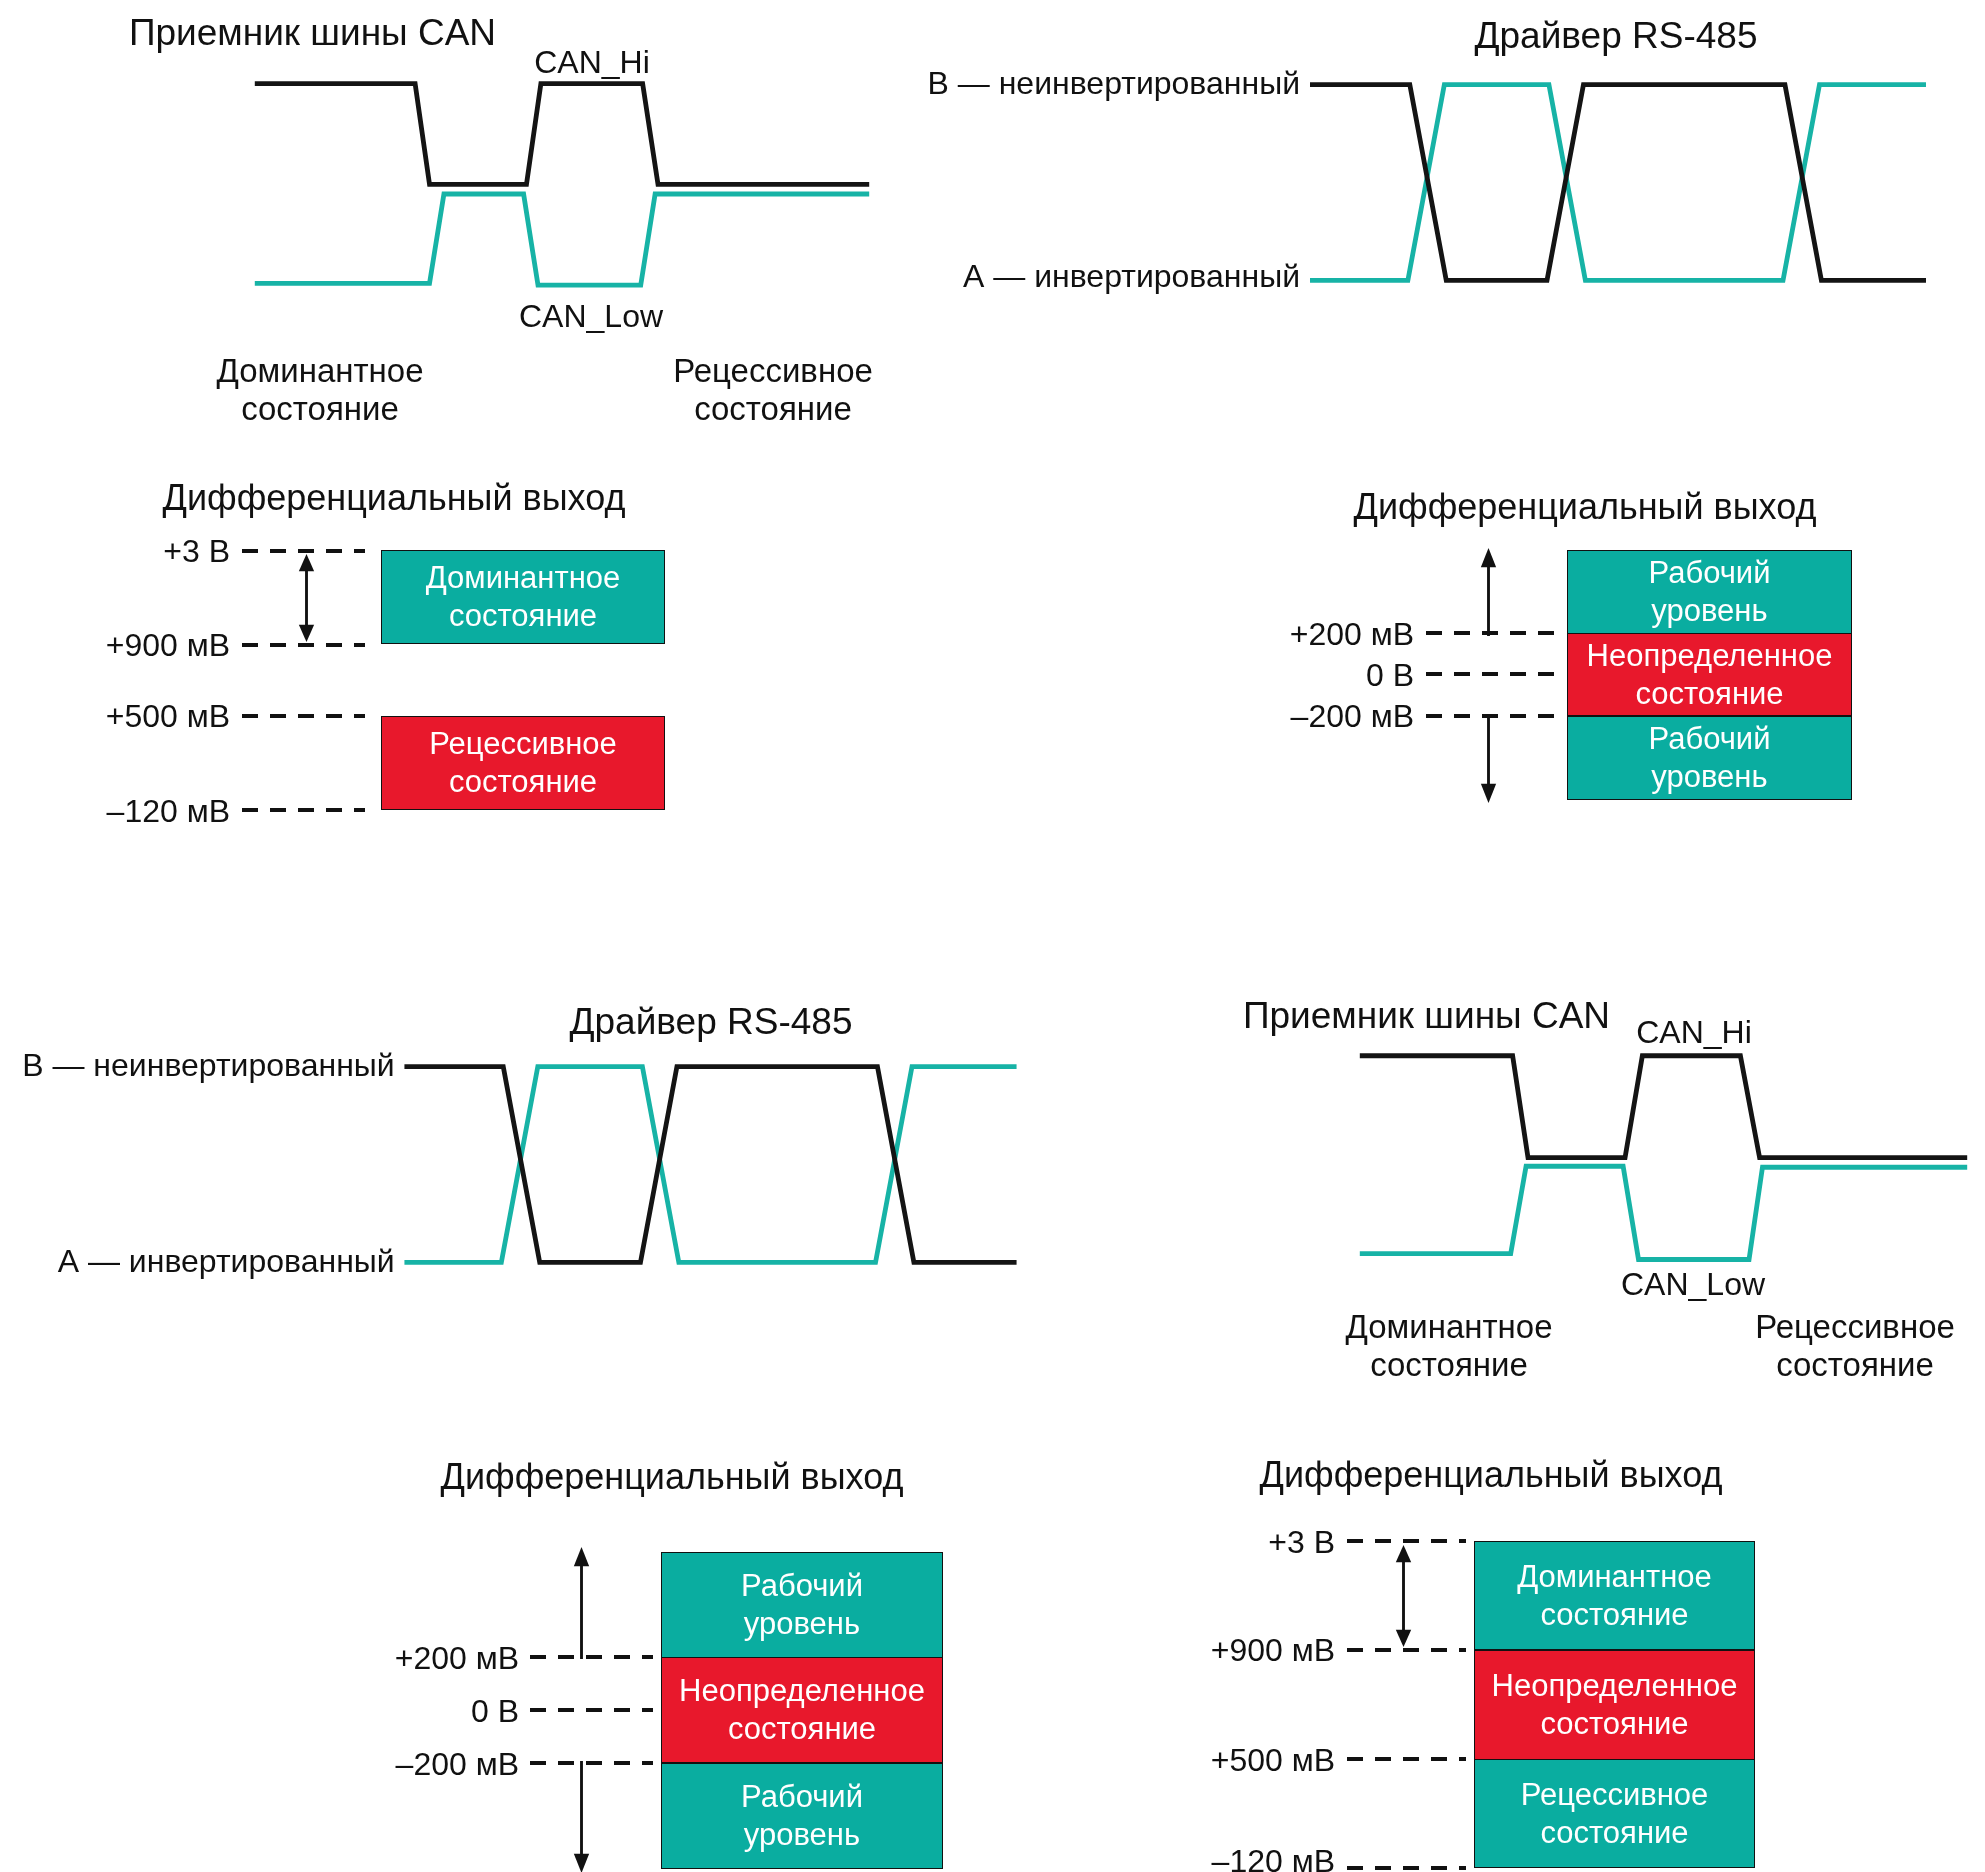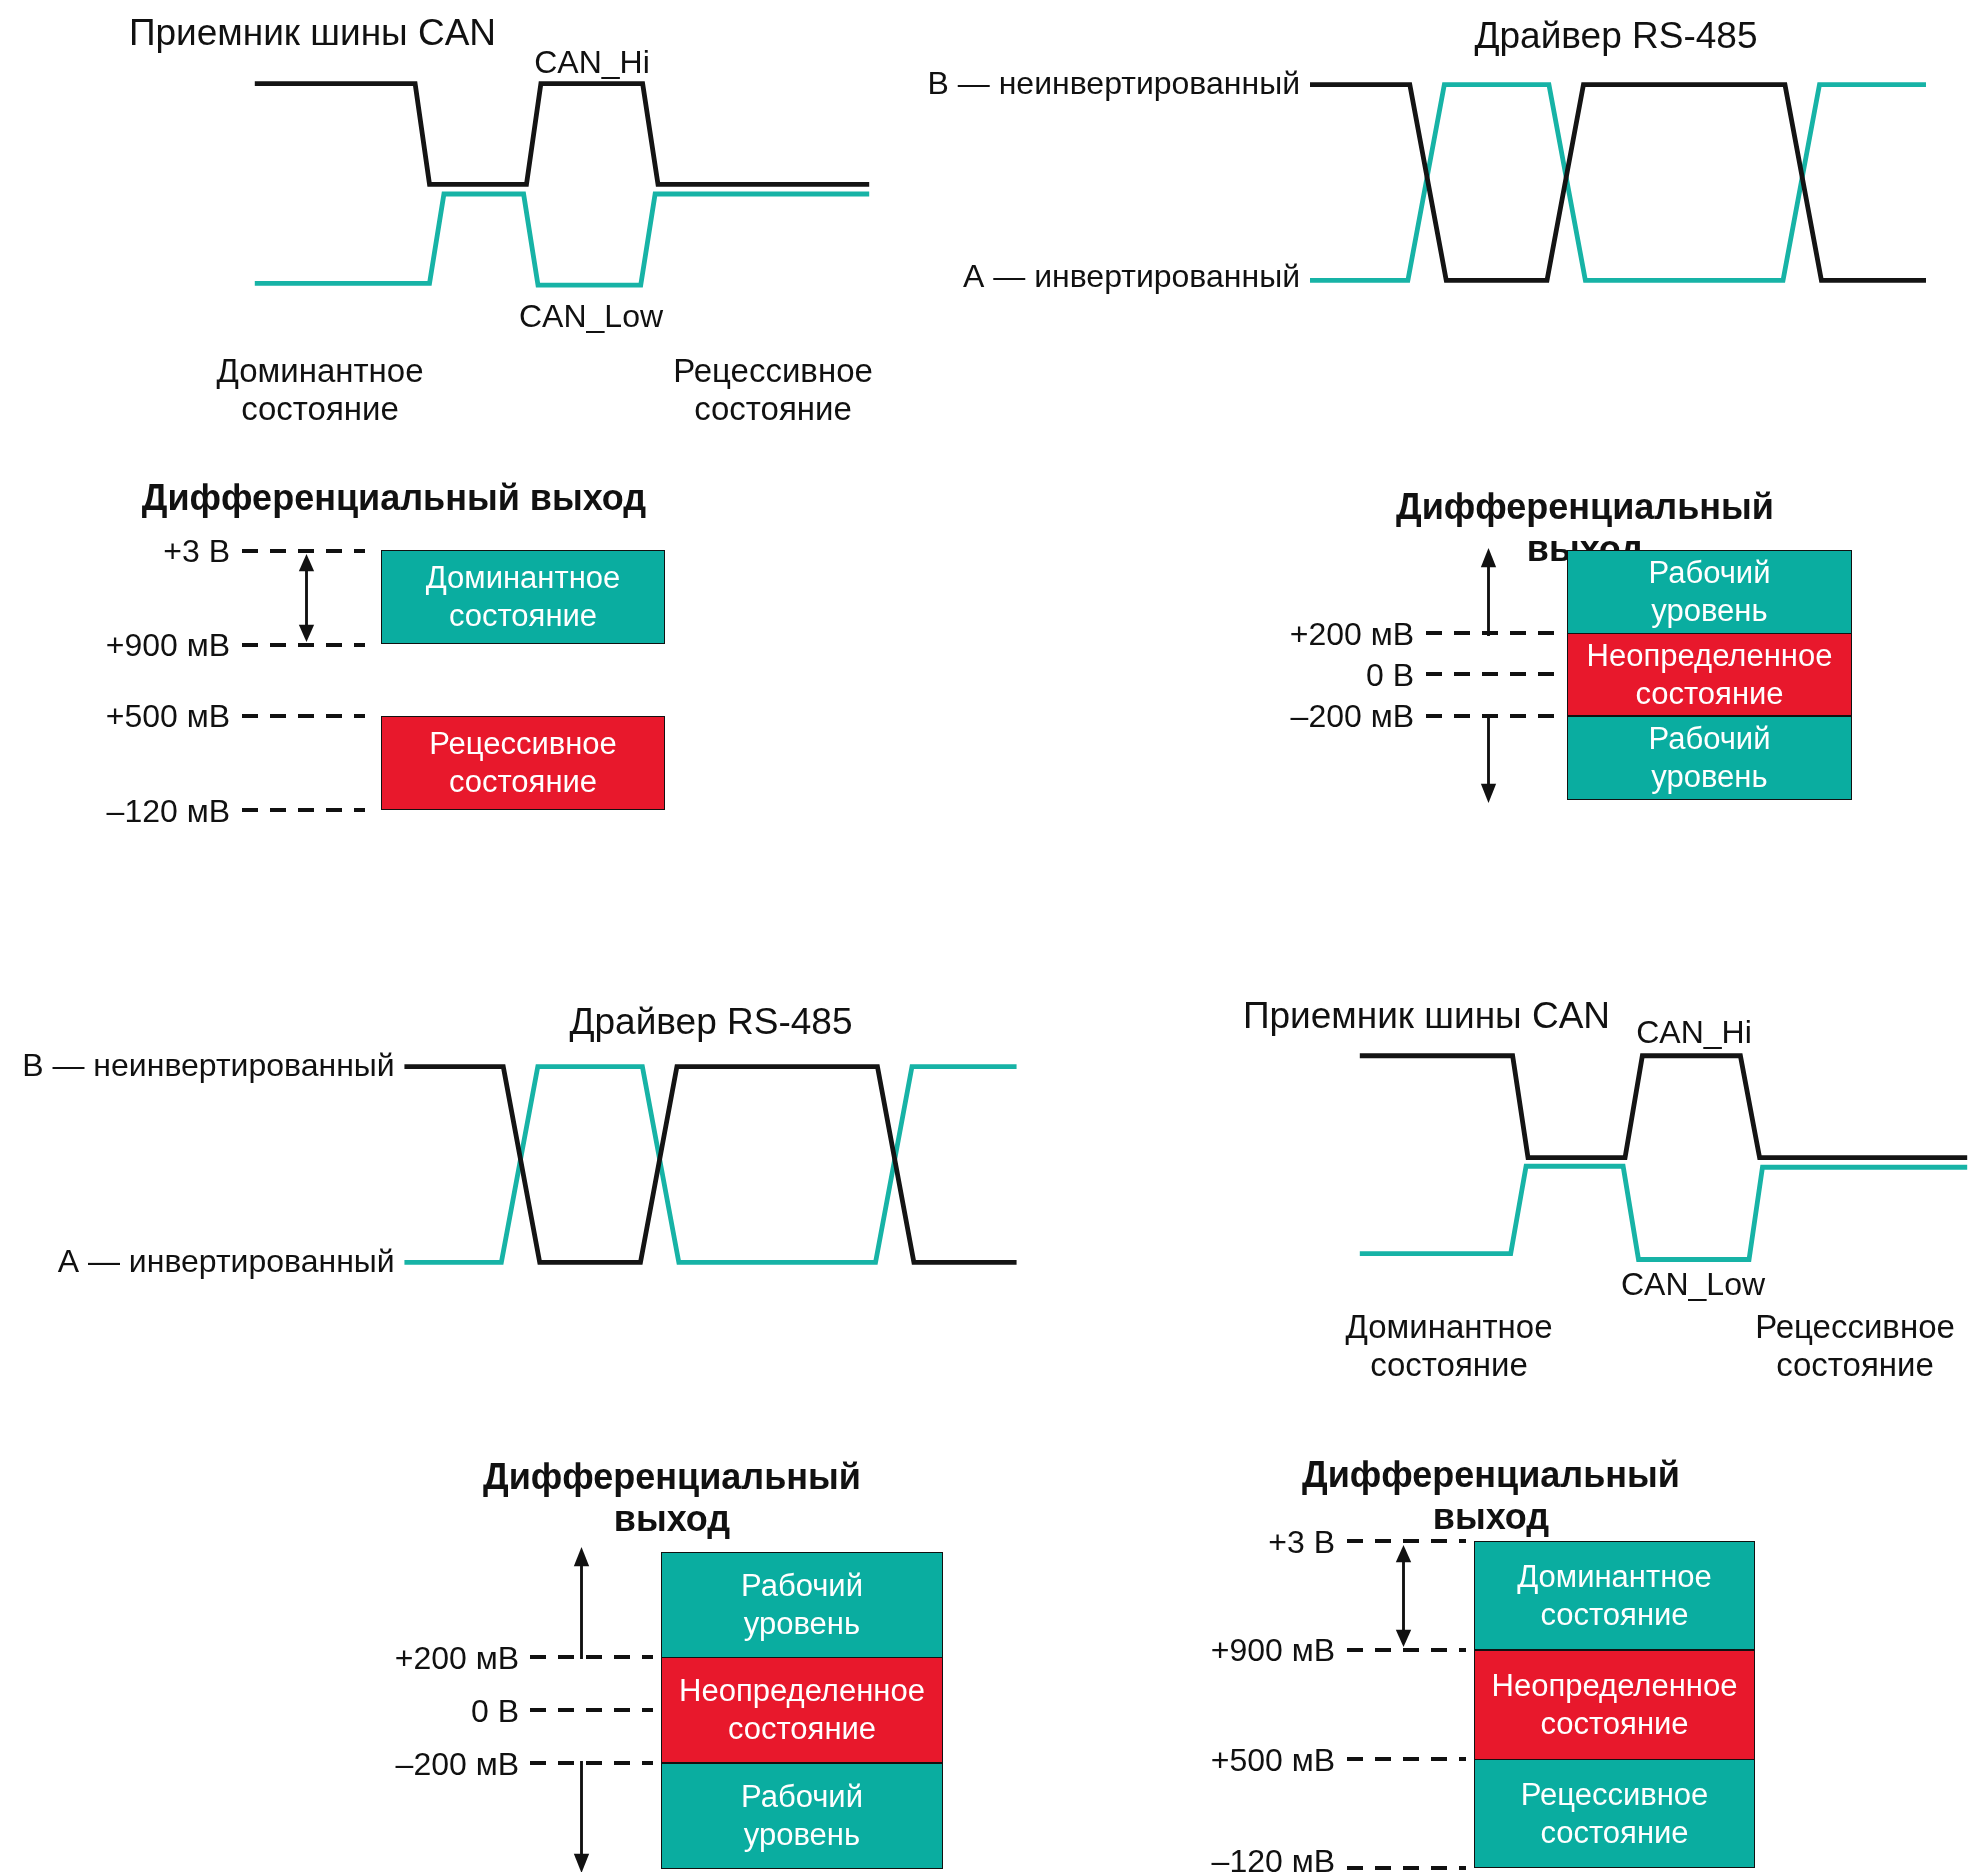--- a/index.html
+++ b/index.html
@@ -2,21 +2,21 @@
 <html><head>
 <meta charset="utf-8">
 <style>
   html,body{margin:0;padding:0;background:#ffffff;}
   .canvas{position:relative;width:1986px;height:1872px;background:#ffffff;
           font-family:"Liberation Sans",sans-serif;color:#111;overflow:hidden;}
   .abs{position:absolute;}
   .center{text-align:center;}
   .right{text-align:right;}
   .wave-title{font-size:37px;}
-  .diff-title{font-size:36px;font-weight:bold;}
+  .diff-title{font-size:36px;}
   .sig{font-size:32px;white-space:nowrap;}
   .lvl{font-size:32px;white-space:nowrap;}
   .state{font-size:33px;line-height:38px;}
   .vbox{position:absolute;box-sizing:border-box;border:1.9px solid #111;color:#fff;
         display:flex;flex-direction:column;align-items:center;justify-content:center;
         font-size:31px;line-height:38px;text-align:center;}
   .teal{background:#0aada0;}
   .red{background:#e8182c;}
   .dash{position:absolute;height:3.8px;
         background:repeating-linear-gradient(90deg,#111 0 16.3px,transparent 16.3px 28px);}

